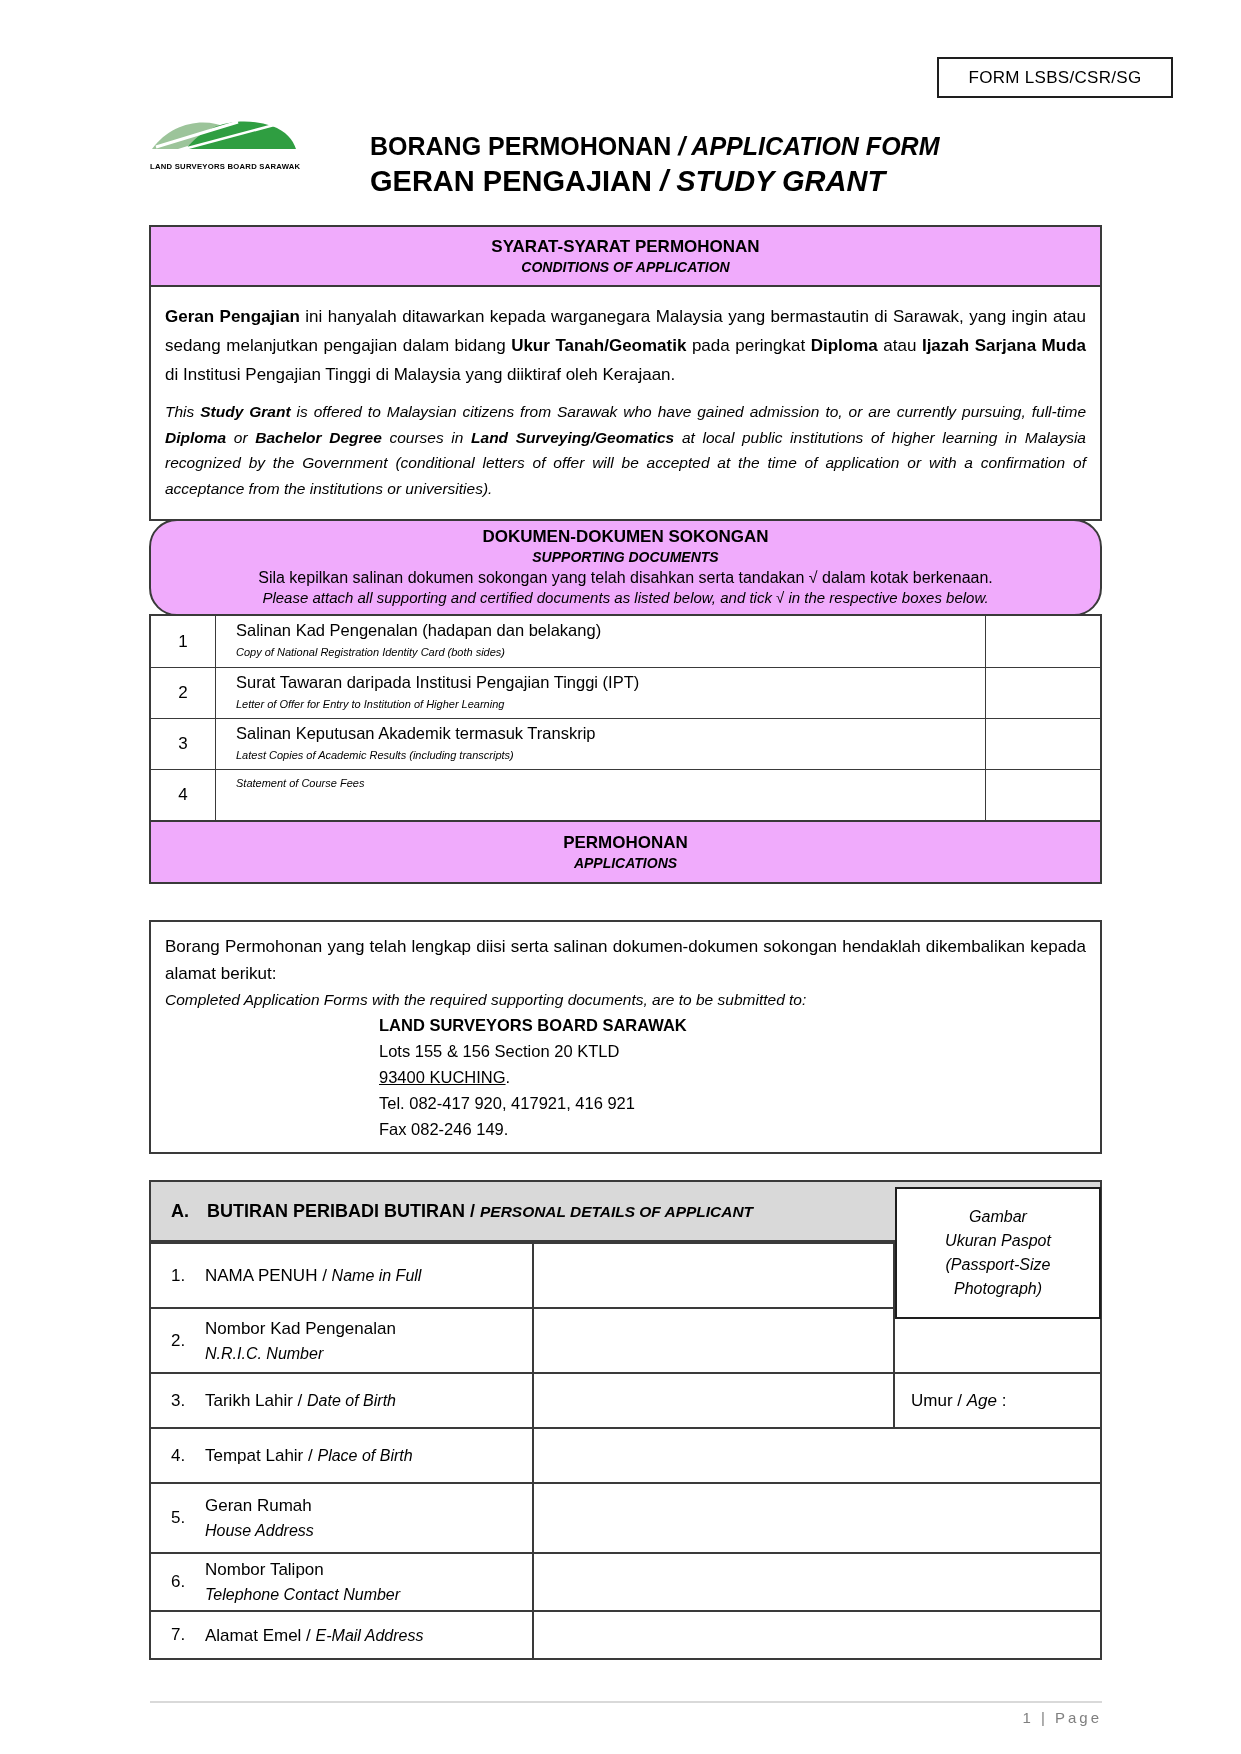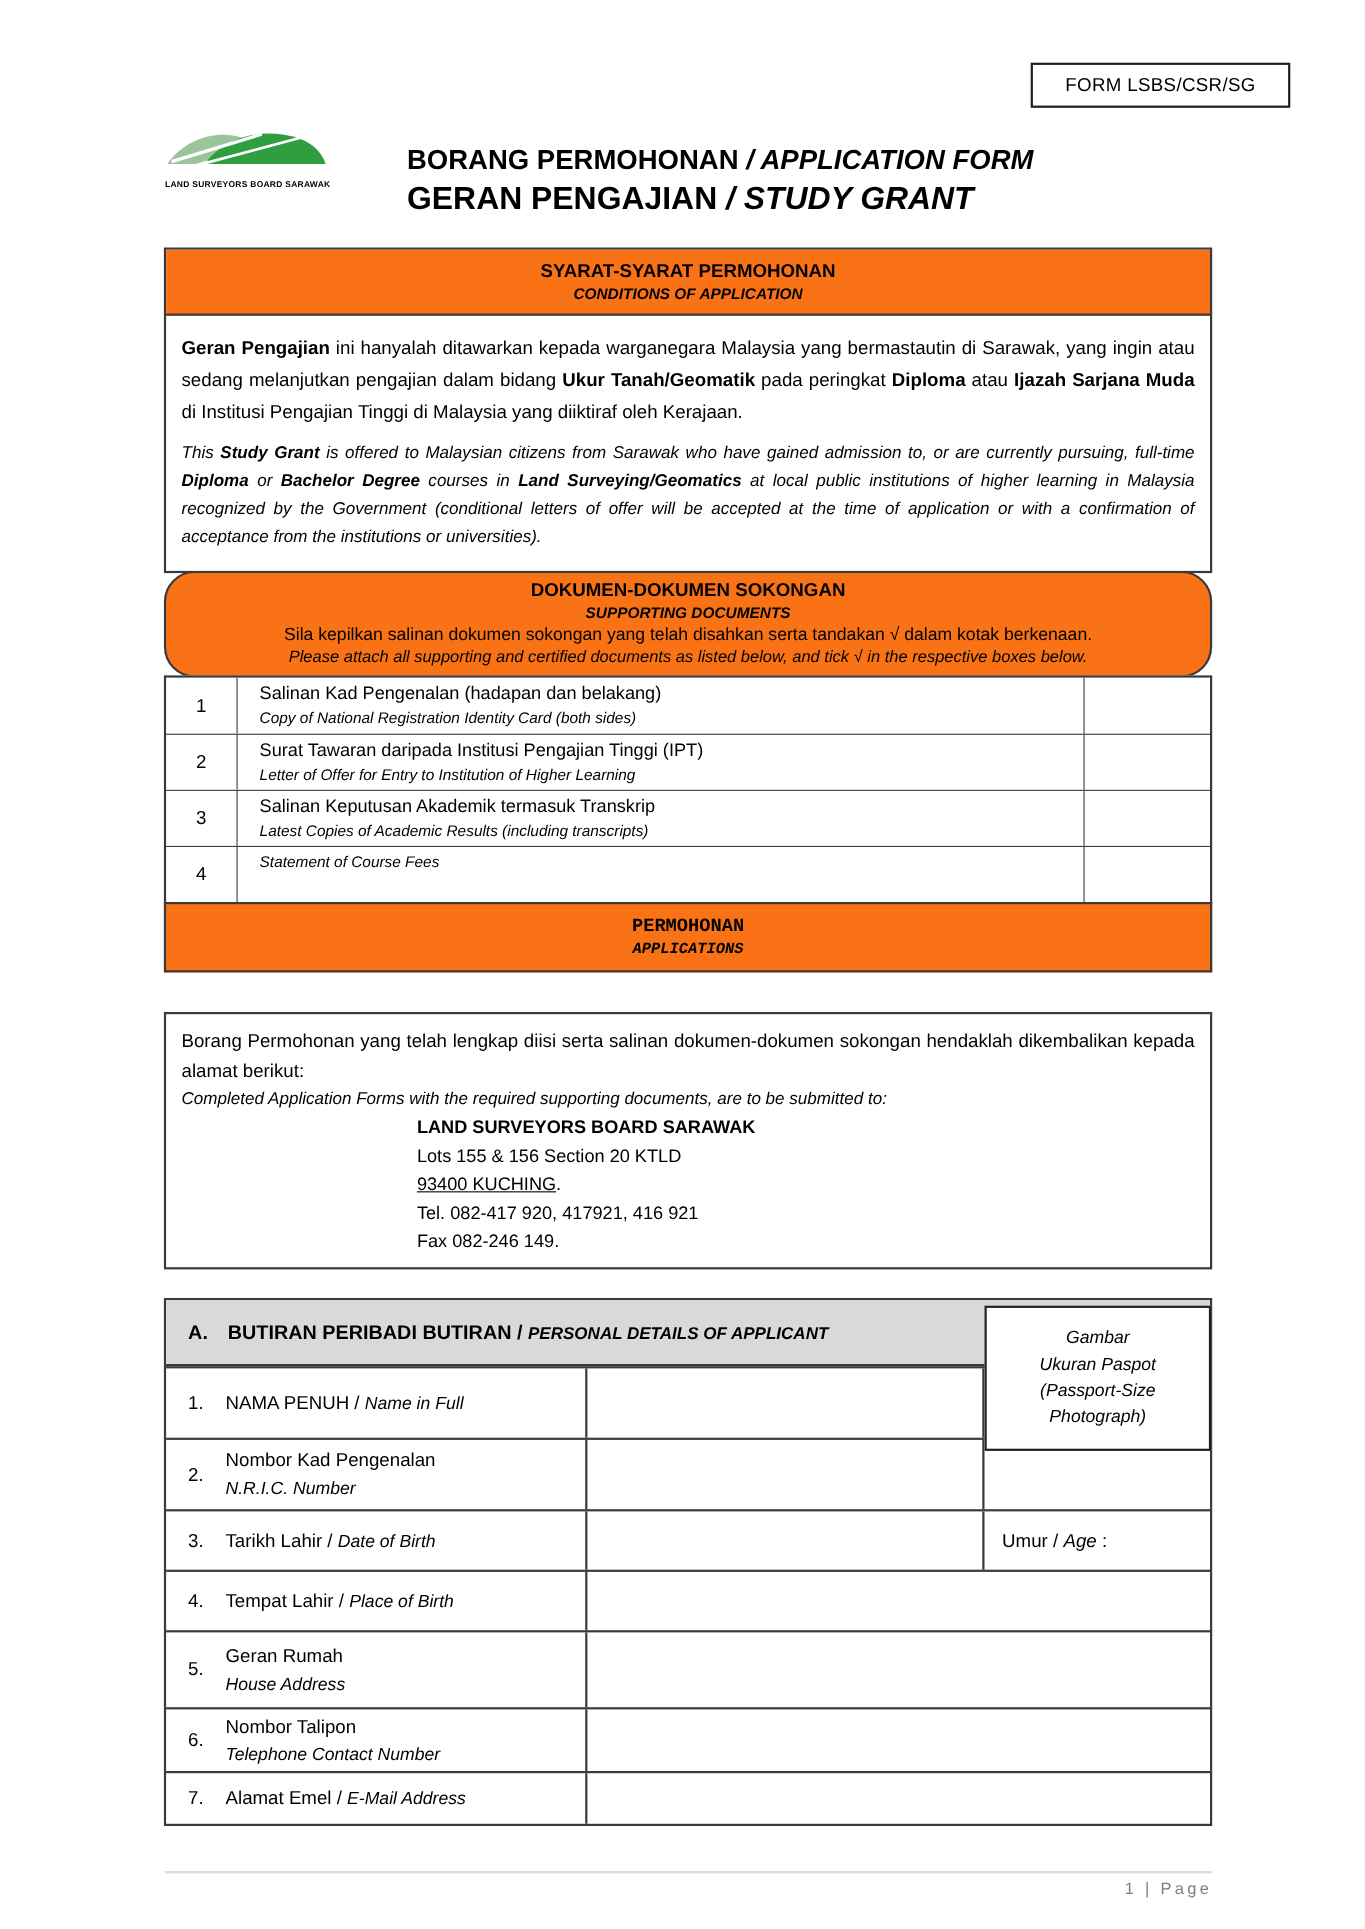--- a/index.html
+++ b/index.html
@@ -32,45 +32,45 @@
   
   .title-block { position:absolute; left:370px; top:130px; }
   .title-line1 { font-size:25px; font-weight:bold; line-height:33px; }
   .title-line2 { font-size:29px; font-weight:bold; line-height:37px; }
 
   
   .content { position:absolute; left:149px; top:225px; width:953px; }
   .boxed { border:2px solid #3a3a3a; margin-top:-2px; background:#fff; }
   .boxed:first-child { margin-top:0; }
 
-  .peach { background:#f97316; text-align:center; }
+  .peach { background:#f0abfc; text-align:center; }
   .hdr-my { font-size:17px; font-weight:bold; line-height:22px; }
   .hdr-en { font-size:14px; font-weight:bold; font-style:italic; line-height:19px; }
 
   .cond-header { padding:9px 0 8px; }
   .cond-body { padding:15px 14px 18px; }
   .para-my { font-size:17px; line-height:29px; text-align:justify; }
   .para-en { font-size:15.5px; line-height:25.5px; font-style:italic; text-align:justify; margin-top:10px; }
 
   .docs-header { padding:5px 8px 6px;border-radius:28px; }
   .note-my { font-size:16px; line-height:21px; }
   .note-en { font-size:15px; line-height:20px; font-style:italic; }
 
   .doc-row { display:flex; height:51px; border-top:1px solid #3a3a3a; }
   .doc-row:first-child { border-top:none; }
   .doc-num {
     width:65px; border-right:1px solid #3a3a3a; display:flex;
     align-items:center; justify-content:center; font-size:17px;
   }
   .doc-desc { flex:1; border-right:1px solid #3a3a3a; padding:3px 6px 0 20px; }
   .doc-my { font-size:16.5px; line-height:23px; }
-  .doc-en { font-size:14px; line-height:21px; font-style:italic; }
+  .doc-en { font-size:11px; line-height:21px; font-style:italic; }
   .doc-tick { width:114px; }
 
-  .perm-header { padding:10px 0 9px;font-family:Liberation Mono, monospace; }
+  .perm-header { padding:10px 0 9px; }
   .perm-body { padding:11px 14px 10px;margin-top:36px; }
   .perm-my { font-size:17px; line-height:27px; text-align:justify; }
   .perm-en { font-size:15.5px; line-height:25px; font-style:italic; }
   .address { margin-left:214px; font-size:16.5px; line-height:26px; }
   .addr-name { font-weight:bold; }
 
   
   .section-a { position:relative; margin-top:26px; border:2px solid #3a3a3a; background:#fff; }
   .sec-a-header {
     background:#D9D9D9; height:60px; display:flex; align-items:center;

